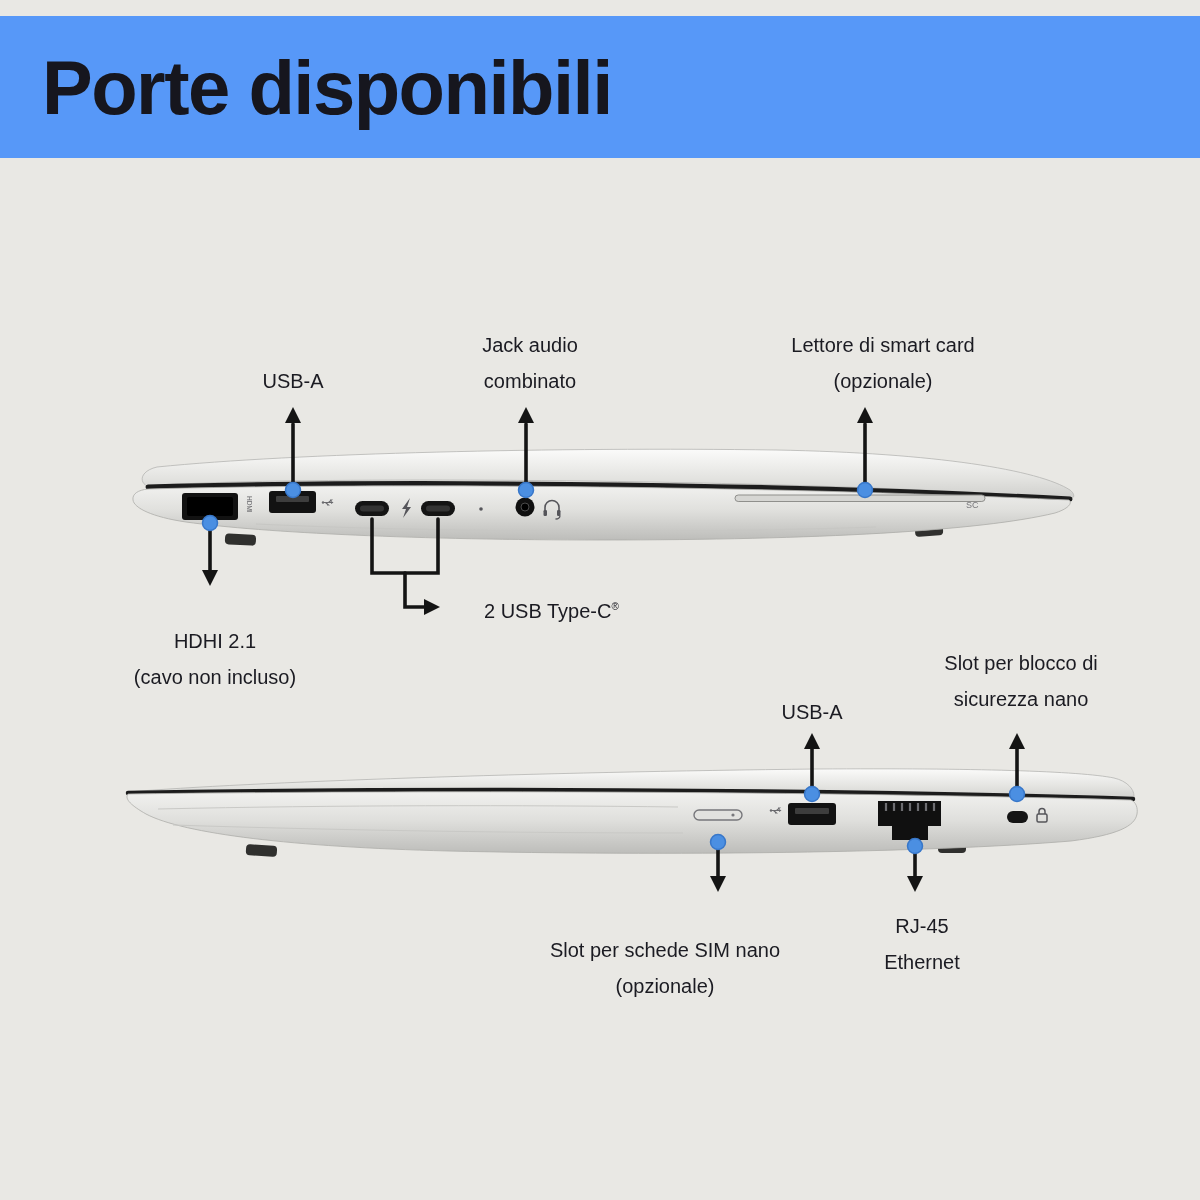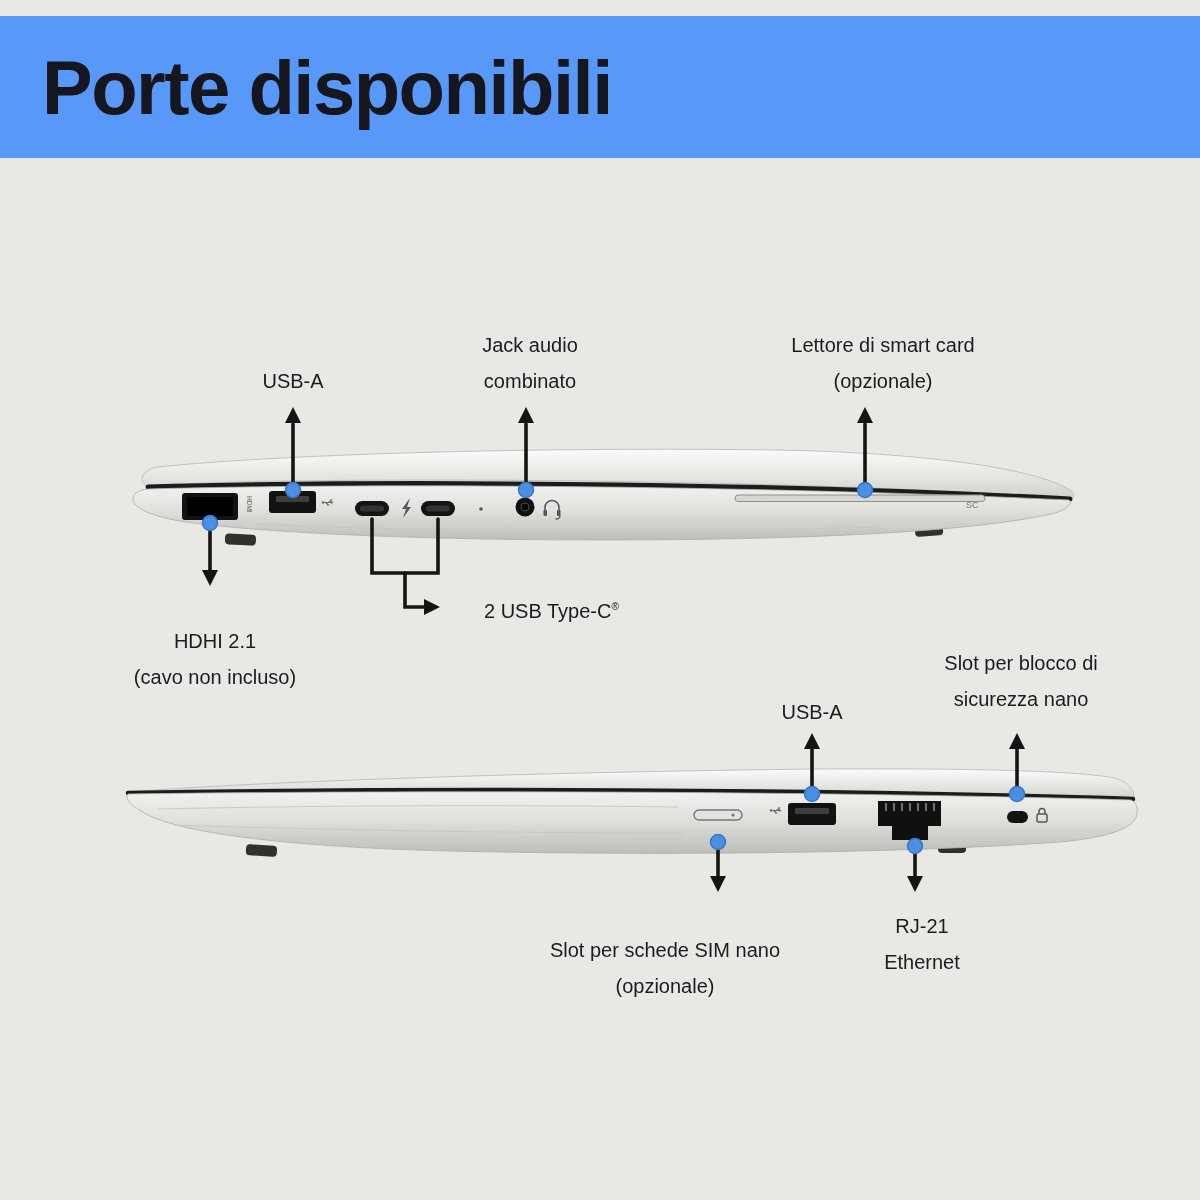--- a/index.html
+++ b/index.html
@@ -170,16 +170,16 @@
   <div class="lbl" id="lbl-smartcard">Lettore di smart card
 (opzionale)</div>
   <div class="lbl" id="lbl-hdmi">HDHI 2.1
 (cavo non incluso)</div>
   <div class="lbl" id="lbl-usbc"><span>2 USB Type-C</span><sup class="reg">®</sup></div>
   <div class="lbl" id="lbl-usba-bot">USB-A</div>
   <div class="lbl" id="lbl-lock">Slot per blocco di
 sicurezza nano</div>
   <div class="lbl" id="lbl-sim">Slot per schede SIM nano
 (opzionale)</div>
-  <div class="lbl" id="lbl-rj45">RJ-21
+  <div class="lbl" id="lbl-rj45">RJ-45
 Ethernet</div>
 
 </div>
 
 </body></html>

